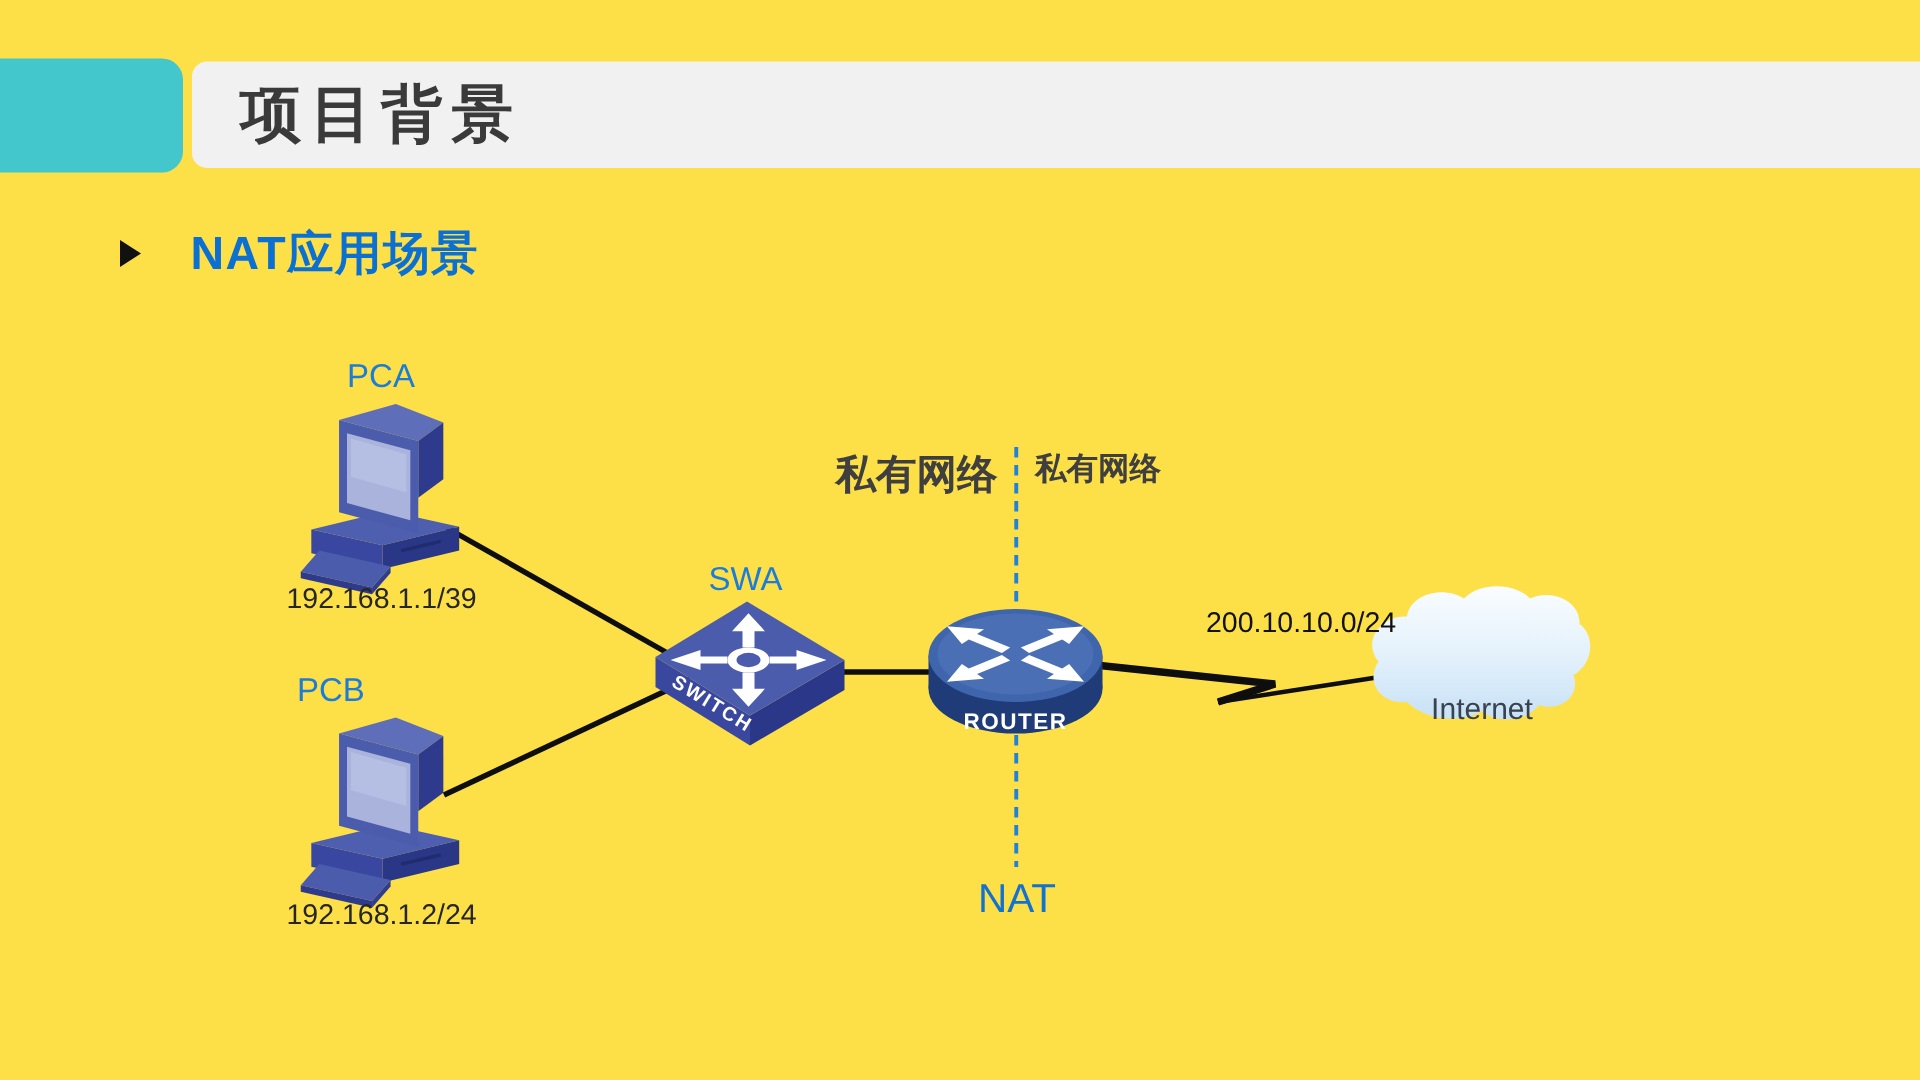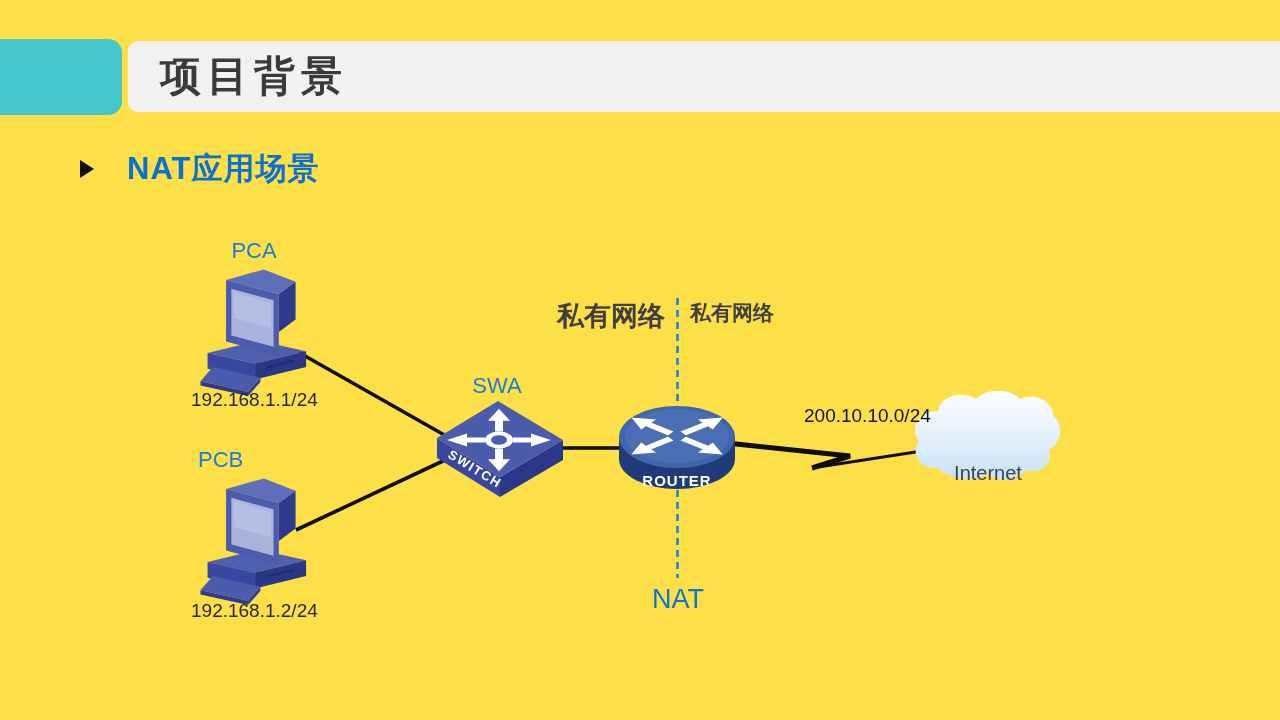--- a/index.html
+++ b/index.html
@@ -132,21 +132,21 @@
         <path transform="rotate(-38)" d="M8,-4.5 L36,-4.5 L36,-12 L58,0 L36,12 L36,4.5 L8,4.5 Z"></path>
         <path transform="rotate(38)" d="M8,-4.5 L36,-4.5 L36,-12 L58,0 L36,12 L36,4.5 L8,4.5 Z"></path>
         <path transform="rotate(142)" d="M8,-4.5 L36,-4.5 L36,-12 L58,0 L36,12 L36,4.5 L8,4.5 Z"></path>
         <path transform="rotate(-142)" d="M8,-4.5 L36,-4.5 L36,-12 L58,0 L36,12 L36,4.5 L8,4.5 Z"></path>
       </g>
       <text x="677" y="486" text-anchor="middle" font-size="15" font-weight="700" fill="#ffffff" letter-spacing="1">ROUTER</text>
     </g>
   </svg>
 
   <div class="lbl lbl-pca">PCA</div>
-  <div class="lbl lbl-pca-ip">192.168.1.1/24</div>
+  <div class="lbl lbl-pca-ip">192.168.1.1/39</div>
   <div class="lbl lbl-pcb">PCB</div>
   <div class="lbl lbl-pcb-ip">192.168.1.2/24</div>
   <div class="lbl lbl-swa">SWA</div>
   <div class="lbl lbl-private">私有网络</div>
   <div class="lbl lbl-public">私有网络</div>
   <div class="lbl lbl-wan">200.10.10.0/24</div>
   <div class="lbl lbl-internet">Internet</div>
   <div class="lbl lbl-nat">NAT</div>
 
 </div>

